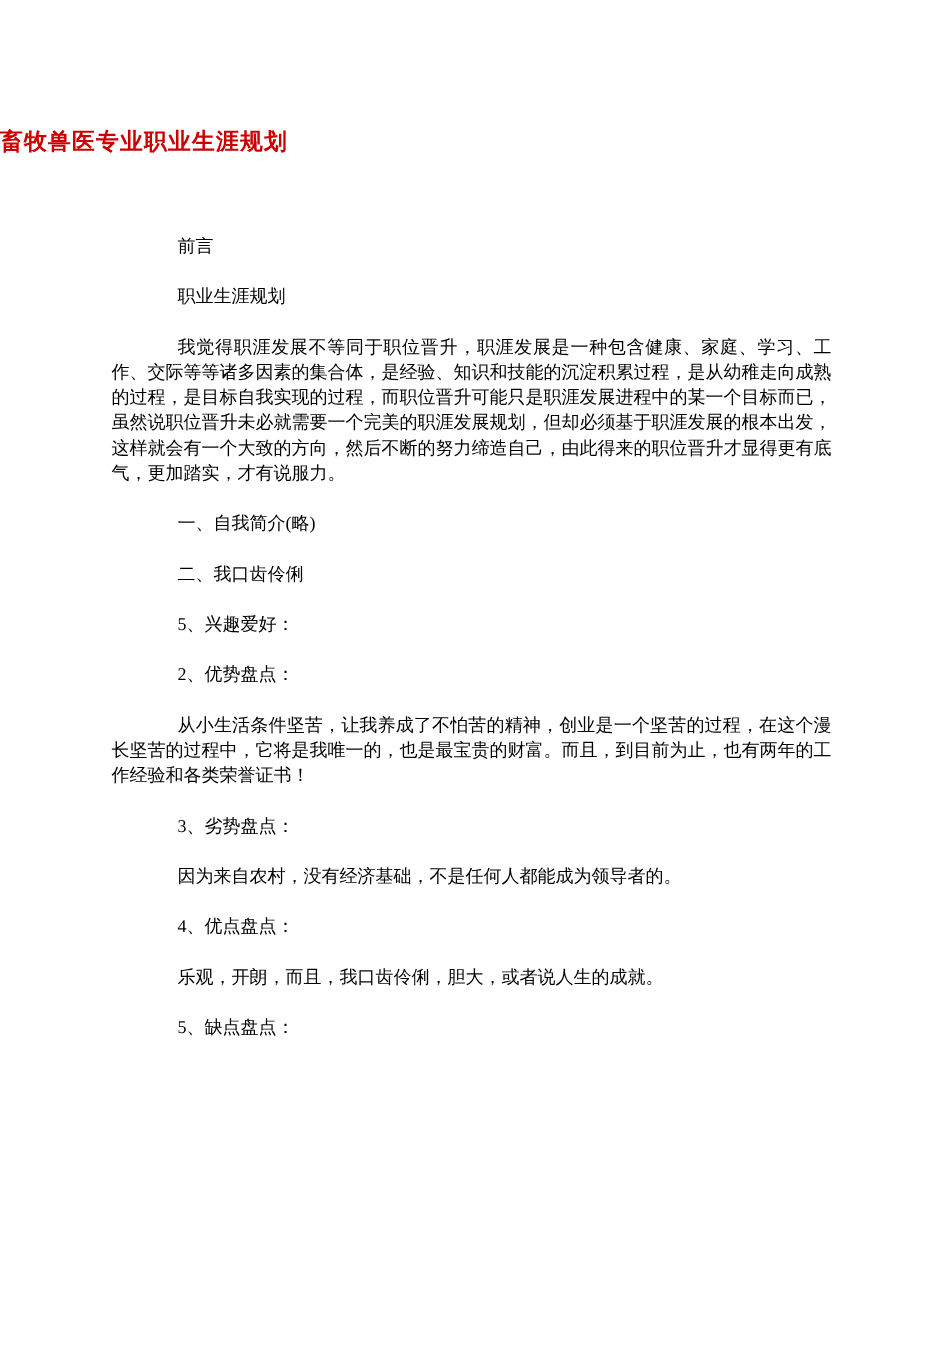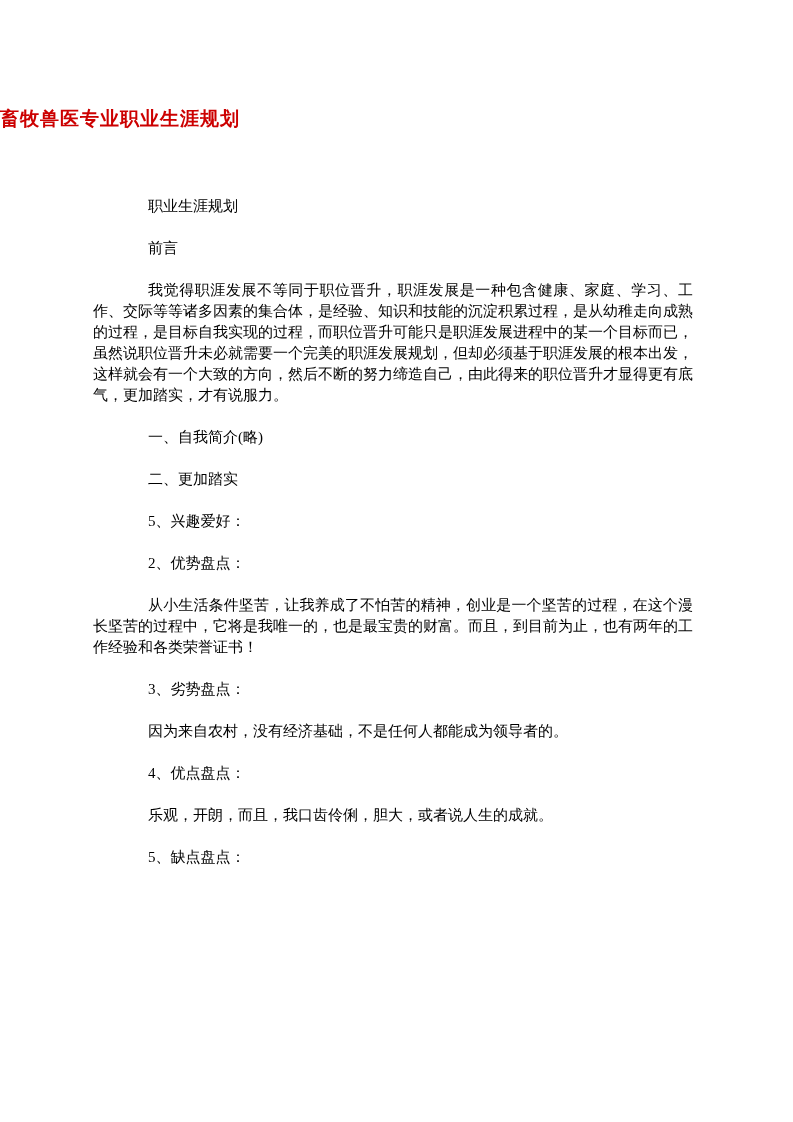--- a/index.html
+++ b/index.html
@@ -38,30 +38,30 @@
 </style>
 </head>
 <body>
 
 <div class="page">
 
   <h1 class="doc-title" style="color: rgb(204, 0, 0);">畜牧兽医专业职业生涯规划</h1>
 
   <div class="doc-body">
 
+    <p class="para">前言</p>
+
     <p class="para">职业生涯规划</p>
-
-    <p class="para">前言</p>
 
     <p class="para">我觉得职涯发展不等同于职位晋升，职涯发展是一种包含健康、家庭、学习、工作、交际等等诸多因素的集合体，是经验、知识和技能的沉淀积累过程，是从幼稚走向成熟的过程，是目标自我实现的过程，而职位晋升可能只是职涯发展进程中的某一个目标而已，虽然说职位晋升未必就需要一个完美的职涯发展规划，但却必须基于职涯发展的根本出发，这样就会有一个大致的方向，然后不断的努力缔造自己，由此得来的职位晋升才显得更有底气，更加踏实，才有说服力。</p>
 
 
     <p class="para">一、自我简介(略)</p>
 
-    <p class="para">二、更加踏实</p>
+    <p class="para">二、我口齿伶俐</p>
 
     <p class="para">5、兴趣爱好：</p>
 
     <p class="para">2、优势盘点：</p>
 
     <p class="para">从小生活条件坚苦，让我养成了不怕苦的精神，创业是一个坚苦的过程，在这个漫长坚苦的过程中，它将是我唯一的，也是最宝贵的财富。而且，到目前为止，也有两年的工作经验和各类荣誉证书！</p>
 
     <p class="para">3、劣势盘点：</p>
 
     <p class="para">因为来自农村，没有经济基础，不是任何人都能成为领导者的。</p>

